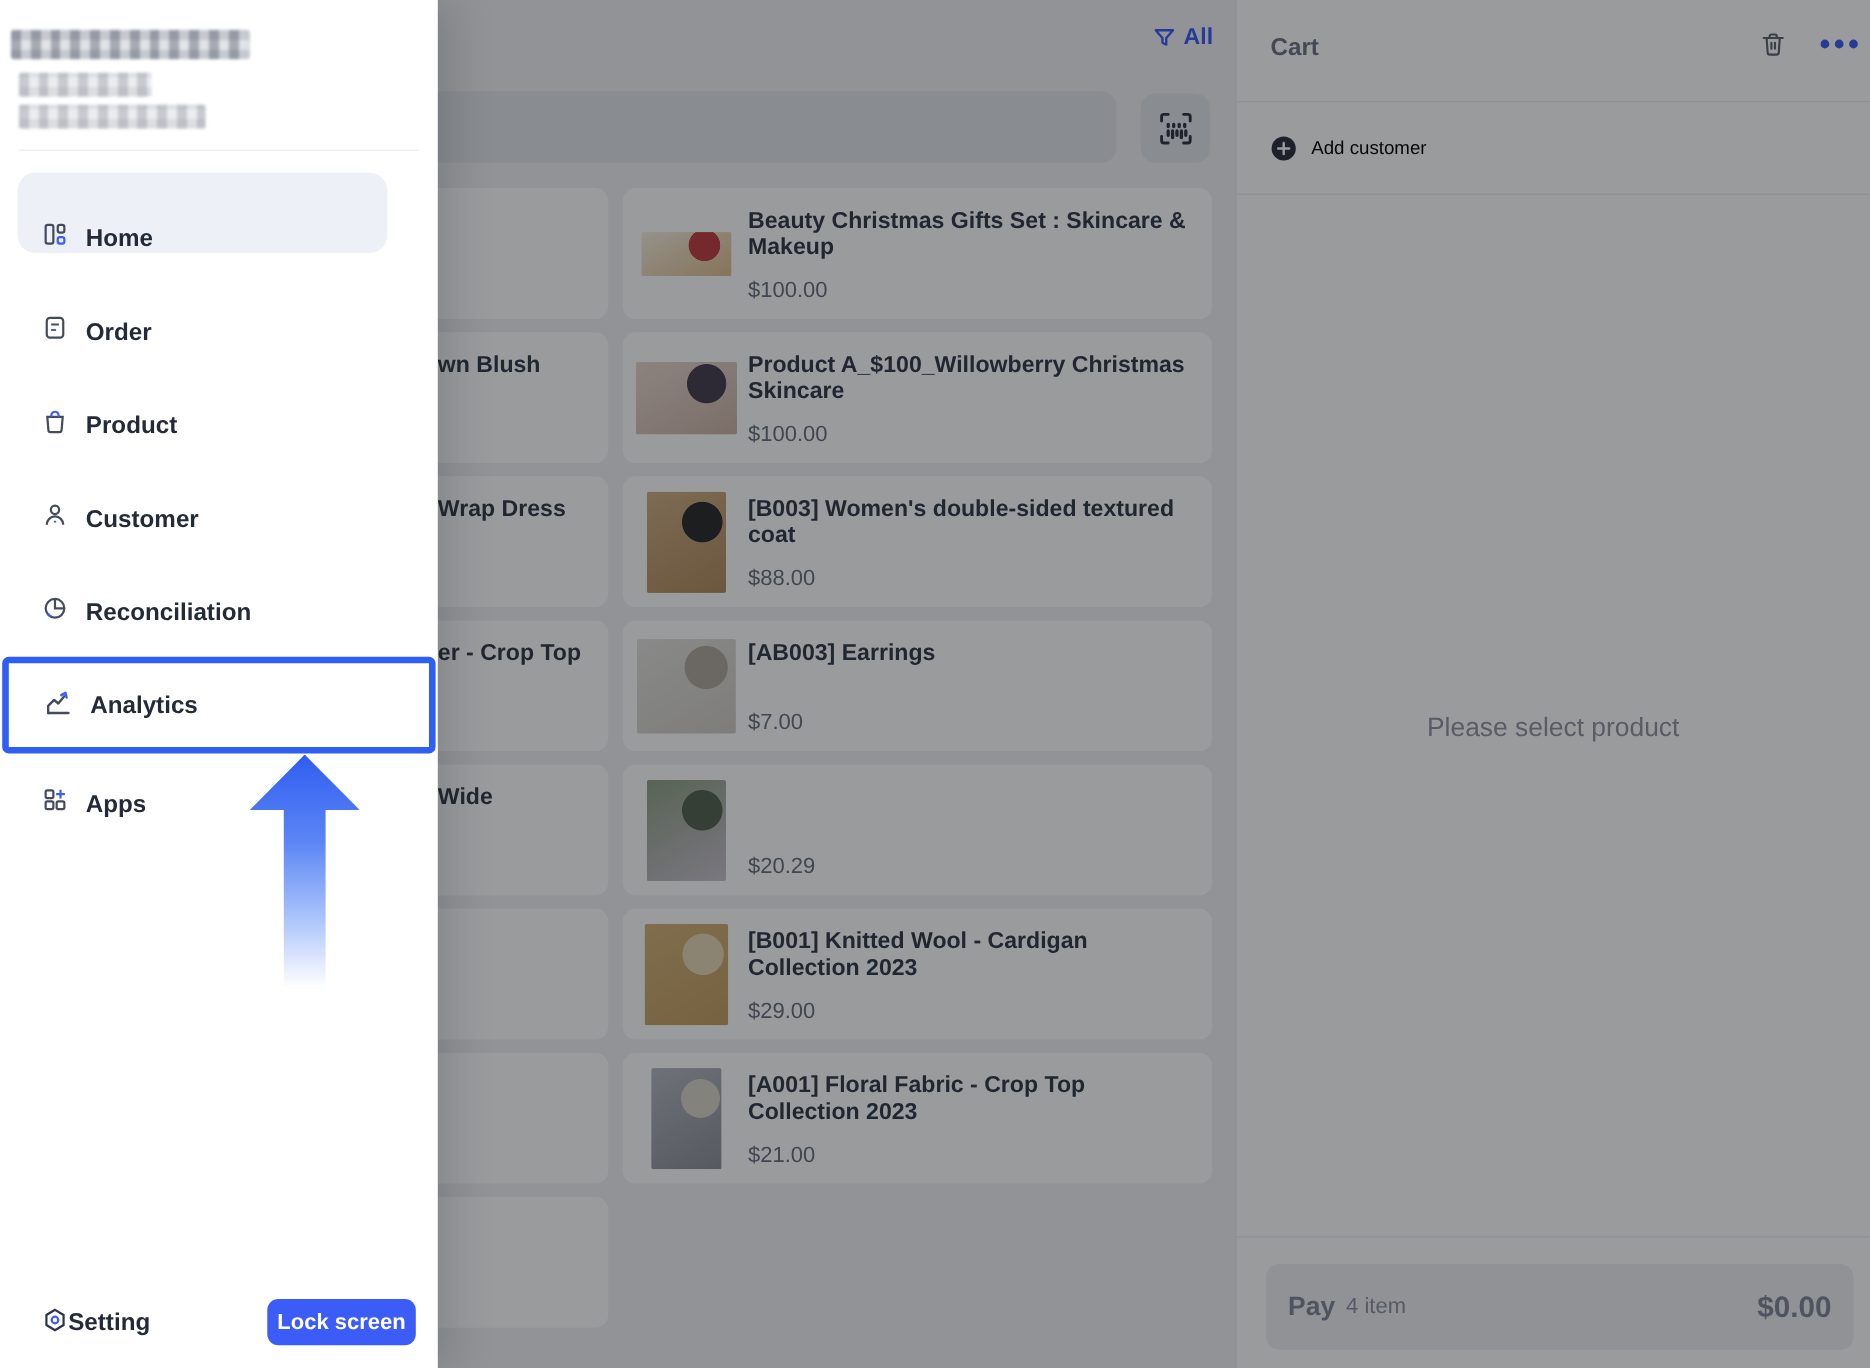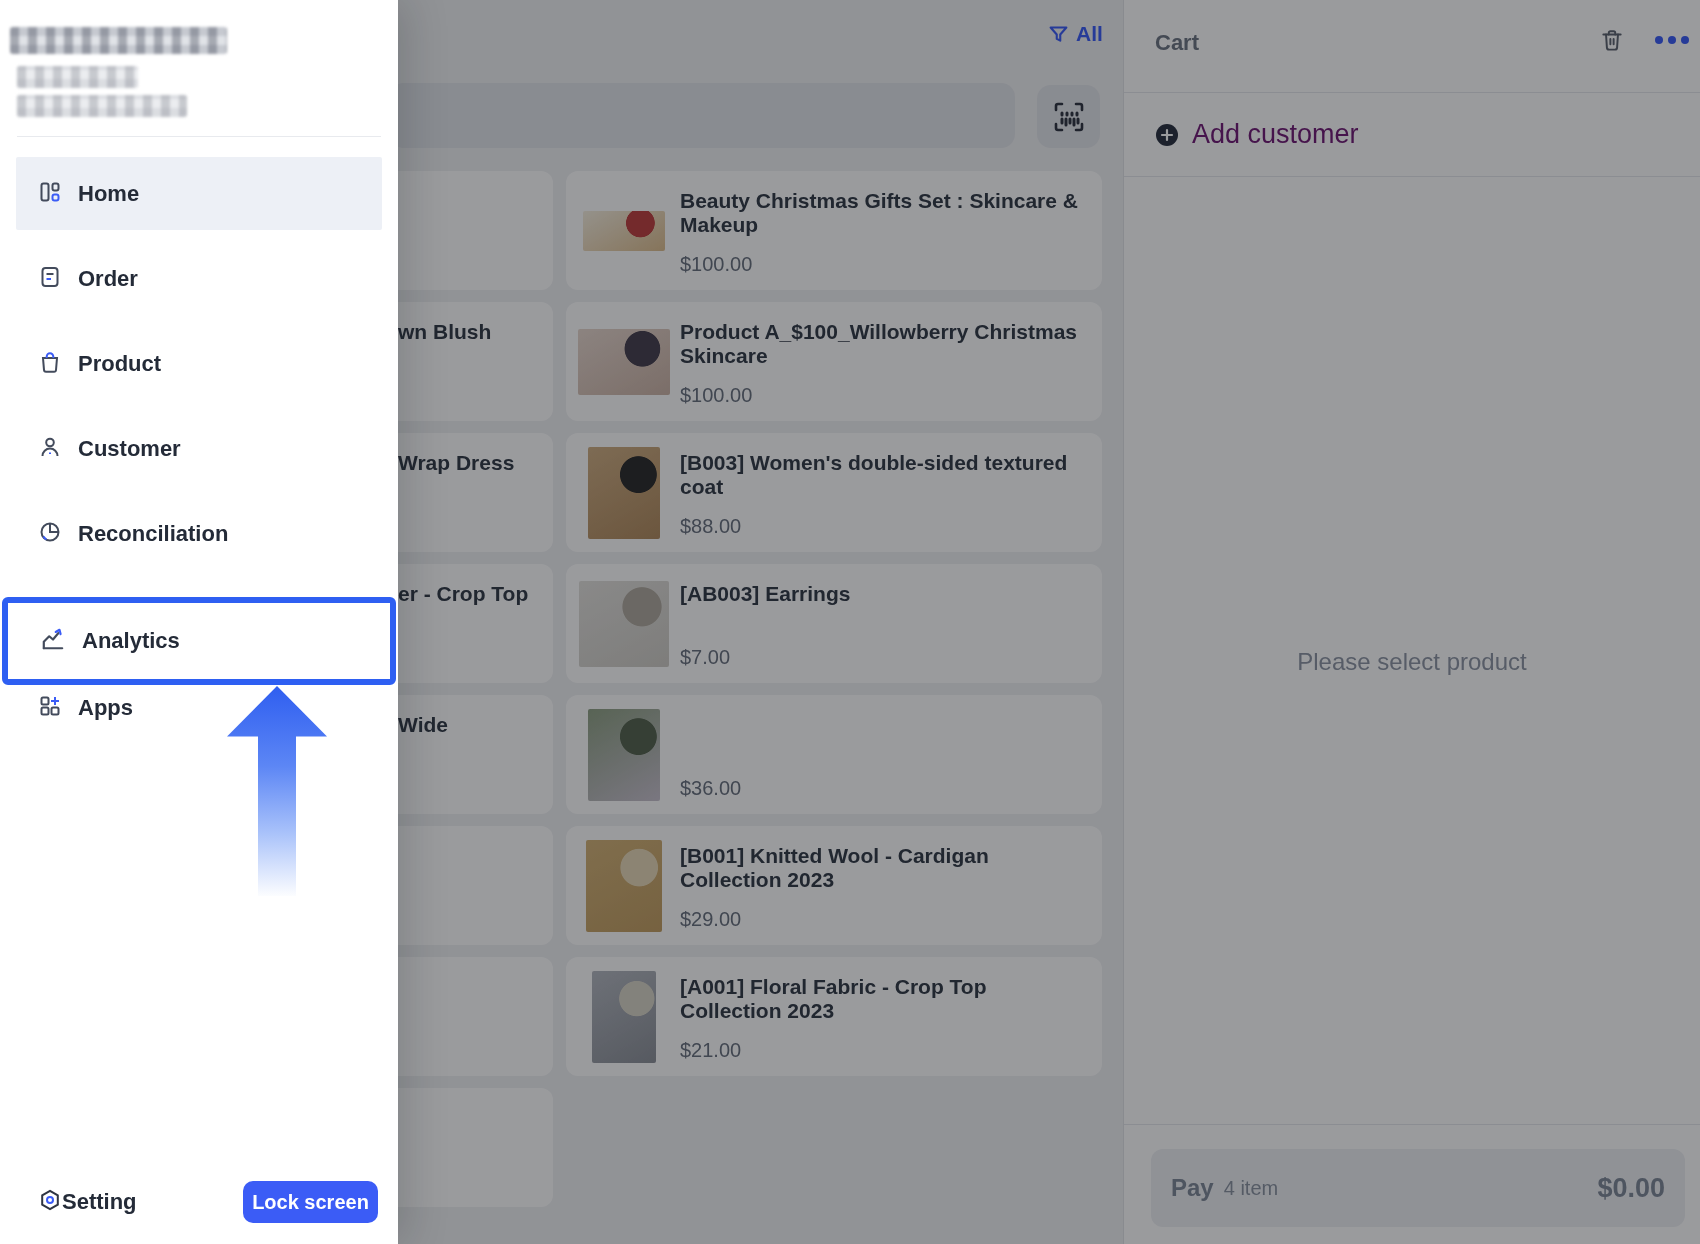--- a/index.html
+++ b/index.html
@@ -20,39 +20,39 @@
   .pcard .pfrag{position:absolute;top:18px;font-size:21px;line-height:24px;font-weight:700;color:#323a47;white-space:nowrap;}
 
   
   .cart-panel{position:absolute;left:1123px;top:0;width:577px;height:1244px;background:#fff;border-left:1px solid #e2e4e8;}
   .cart-header{position:absolute;left:0;top:0;width:100%;height:93px;border-bottom:1px solid #e6e8ec;}
   .cart-title{position:absolute;left:31px;top:30px;font-size:22px;font-weight:700;color:#6e7683;}
   .trash-btn{position:absolute;left:473px;top:25px;width:30px;height:30px;cursor:pointer;display:flex;align-items:center;justify-content:center;}
   .more-btn{position:absolute;left:530px;top:25px;width:36px;height:30px;cursor:pointer;display:flex;align-items:center;justify-content:center;gap:5px;}
   .more-btn i{width:8px;height:8px;border-radius:50%;background:var(--accent);}
   .add-customer{position:absolute;left:0;top:93px;width:100%;height:84px;border-bottom:1px solid #e6e8ec;display:flex;align-items:center;padding-left:31px;gap:13px;cursor:pointer;}
-  .add-customer .acl{font-size:27px;font-weight:500;color:#701a75;}
+  .add-customer .acl{font-size:17px;font-weight:500;color:#000000;}
   .empty-msg{position:absolute;left:0;top:648px;width:100%;text-align:center;font-size:24px;font-weight:500;color:#8d95a4;}
   .cart-footer{position:absolute;left:0;top:1124px;width:100%;height:120px;border-top:1px solid #e6e8ec;}
   .pay-bar{position:absolute;left:27px;top:24px;width:534px;height:78px;border-radius:12px;background:#eef0f4;display:flex;align-items:center;padding:0 20px;cursor:pointer;border:none;}
   .pay-bar .pay-l{font-size:24px;font-weight:700;color:#7f8898;}
   .pay-bar .pay-c{font-size:20px;color:#8b93a1;margin-left:10px;}
   .pay-bar .pay-t{margin-left:auto;font-size:27px;font-weight:700;color:#7f8898;}
 
   
   .scrim{position:absolute;inset:0;background:rgba(10,12,16,0.41);z-index:5;}
 
   
   .sidebar{position:absolute;left:0;top:0;width:398px;height:1244px;background:#fff;z-index:10;box-shadow:8px 0 40px rgba(15,20,30,0.18);}
   .acct{position:absolute;border-radius:3px;filter:blur(1.4px);
         background:repeating-linear-gradient(90deg,rgba(108,113,126,.55) 0 9px,rgba(196,200,208,.30) 9px 18px),
                    repeating-linear-gradient(0deg,#c6c9d0 0 9px,#eceef1 9px 18px);}
   .acct.light{opacity:.62;}
   .side-divider{position:absolute;left:17px;top:136px;width:364px;height:1px;background:#e8eaee;}
-  .menu-item{position:absolute;left:16px;width:366px;height:73px;border-radius:2px;display:flex;align-items:center;padding-left:22px;gap:16px;cursor:pointer;}
+  .menu-item{position:absolute;left:16px;width:336px;height:73px;border-radius:16px;display:flex;align-items:flex-end;padding-left:22px;gap:16px;cursor:pointer;}
   .menu-item.active{background:#edf0f6;}
   .menu-item .mlabel{font-size:22px;font-weight:600;color:#242b38;}
   .menu-hilite{position:absolute;left:2px;top:577px;width:394px;height:88px;border:6px solid #2e5ff2;border-radius:6px;background:#fff;display:flex;align-items:center;padding-left:32px;gap:16px;cursor:pointer;margin-top:20px;}
   .menu-hilite .mlabel{font-size:22px;font-weight:600;color:#242b38;}
   .setting-row{position:absolute;left:38px;top:1178px;height:48px;display:flex;align-items:center;gap:0;cursor:pointer;}
   .setting-row .mlabel{font-size:22px;font-weight:600;color:#242b38;}
   .lock-btn{position:absolute;left:243px;top:1181px;width:135px;height:42px;border:none;border-radius:10px;background:var(--accent);color:#fff;font-size:20px;font-weight:700;cursor:pointer;z-index:11;}
 
   
   .up-arrow{position:absolute;left:227px;top:686px;width:100px;height:210px;z-index:12;pointer-events:none;
@@ -130,21 +130,21 @@
           <div class="pimg-box">
             <div class="pimg" style="width: 90px; height: 86px; background: radial-gradient(circle at 70% 30%, rgb(176, 169, 158) 0px, rgb(176, 169, 158) 22%, transparent 23%), linear-gradient(150deg, rgb(227, 225, 221) 0%, rgb(207, 204, 198) 100%);"></div>
           </div>
           <div class="ptitle">[AB003] Earrings</div>
           <div class="pprice">$7.00</div>
         </div>
         <div class="pcard" style="left: 566px; top: 695px; width: 536px; height: 119px;">
           <div class="pimg-box">
             <div class="pimg" style="width: 72px; height: 92px; background: radial-gradient(circle at 70% 30%, rgb(85, 99, 78) 0px, rgb(85, 99, 78) 22%, transparent 23%), linear-gradient(150deg, rgb(143, 161, 132) 0%, rgb(201, 194, 207) 100%);"></div>
           </div>
-          <div class="pprice">$36.00</div>
+          <div class="pprice">$20.29</div>
         </div>
         <div class="pcard" style="left: 566px; top: 826px; width: 536px; height: 119px;">
           <div class="pimg-box">
             <div class="pimg" style="width: 76px; height: 92px; background: radial-gradient(circle at 70% 30%, rgb(232, 217, 184) 0px, rgb(232, 217, 184) 22%, transparent 23%), linear-gradient(150deg, rgb(211, 178, 119) 0%, rgb(194, 158, 98) 100%);"></div>
           </div>
           <div class="ptitle">[B001] Knitted Wool - Cardigan Collection 2023</div>
           <div class="pprice">$29.00</div>
         </div>
         <div class="pcard" style="left: 566px; top: 957px; width: 536px; height: 119px;">
           <div class="pimg-box">

